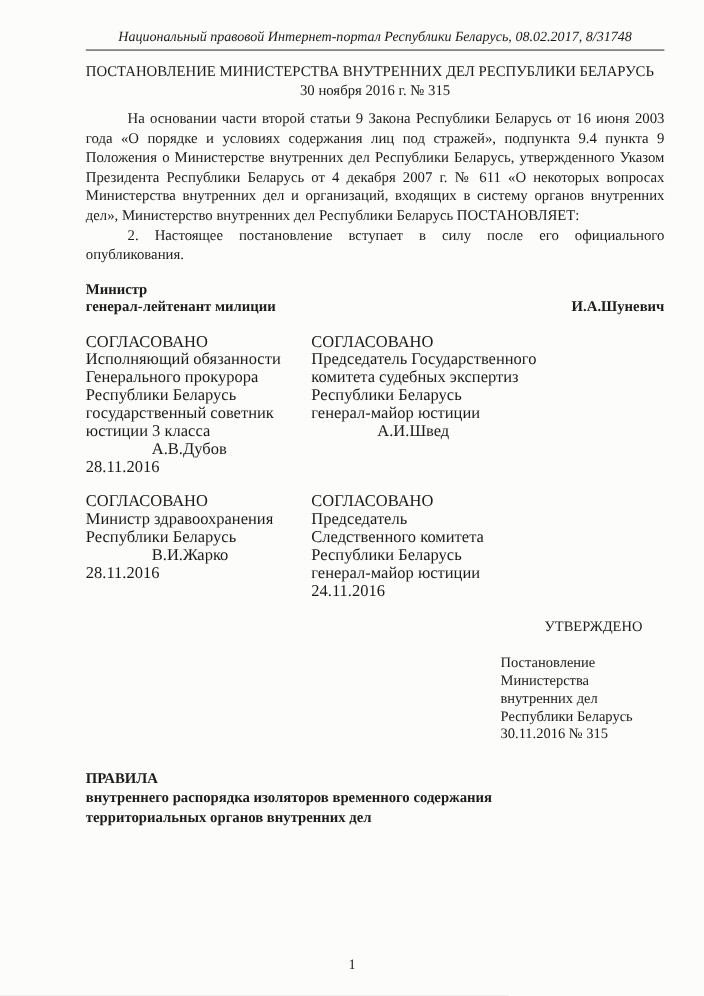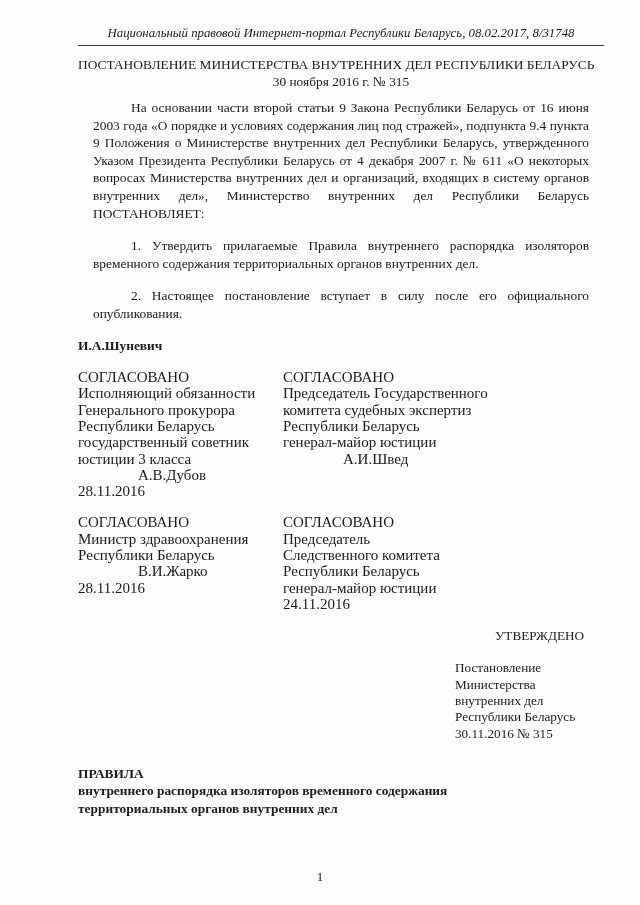--- a/index.html
+++ b/index.html
@@ -29,21 +29,21 @@
     font-weight:bold;
     font-size:13.8px;
     line-height:19px;
     margin-top:11px;
   }
   .para {
     font-size:13.4px;
     line-height:17.6px;
     text-align:justify;
     text-indent:38px;
-    margin:15px;
+    margin:0;
   }
   .para.first { margin-top:9px; }
   .minister {
     display:flex;
     justify-content:space-between;
     align-items:flex-end;
     font-weight:bold;
     font-size:13.4px;
     line-height:16.5px;
     margin-top:15px;
@@ -84,25 +84,26 @@
 
   <div class="running-head">Национальный правовой Интернет-портал Республики Беларусь, 08.02.2017, 8/31748</div>
 
   <div class="doc-type">ПОСТАНОВЛЕНИЕ МИНИСТЕРСТВА ВНУТРЕННИХ ДЕЛ РЕСПУБЛИКИ БЕЛАРУСЬ</div>
 
   <div class="doc-date">30 ноября 2016 г. № 315</div>
 
 
   <p class="para first">На основании части второй статьи 9 Закона Республики Беларусь от 16 июня 2003 года «О порядке и условиях содержания лиц под стражей», подпункта 9.4 пункта 9 Положения о Министерстве внутренних дел Республики Беларусь, утвержденного Указом Президента Республики Беларусь от 4 декабря 2007 г. № 611 «О некоторых вопросах Министерства внутренних дел и организаций, входящих в систему органов внутренних дел», Министерство внутренних дел Республики Беларусь ПОСТАНОВЛЯЕТ:</p>
 
-  <p class="para">1. Утвердить прилагаемые Правила внутреннего распорядка изоляторов временного содержания территориальных органов внутренних дел.</p>
 
   <p class="para">2. Настоящее постановление вступает в силу после его официального опубликования.</p>
 
   <div class="minister">
+    <div class="pre">Министр
+генерал-лейтенант милиции</div>
     <div>И.А.Шуневич</div>
   </div>
 
   <div class="approvals-row">
     <div class="approval-col">
       <div>СОГЛАСОВАНО</div>
       <div class="pre">Исполняющий обязанности
 Генерального прокурора
 Республики Беларусь
 государственный советник

